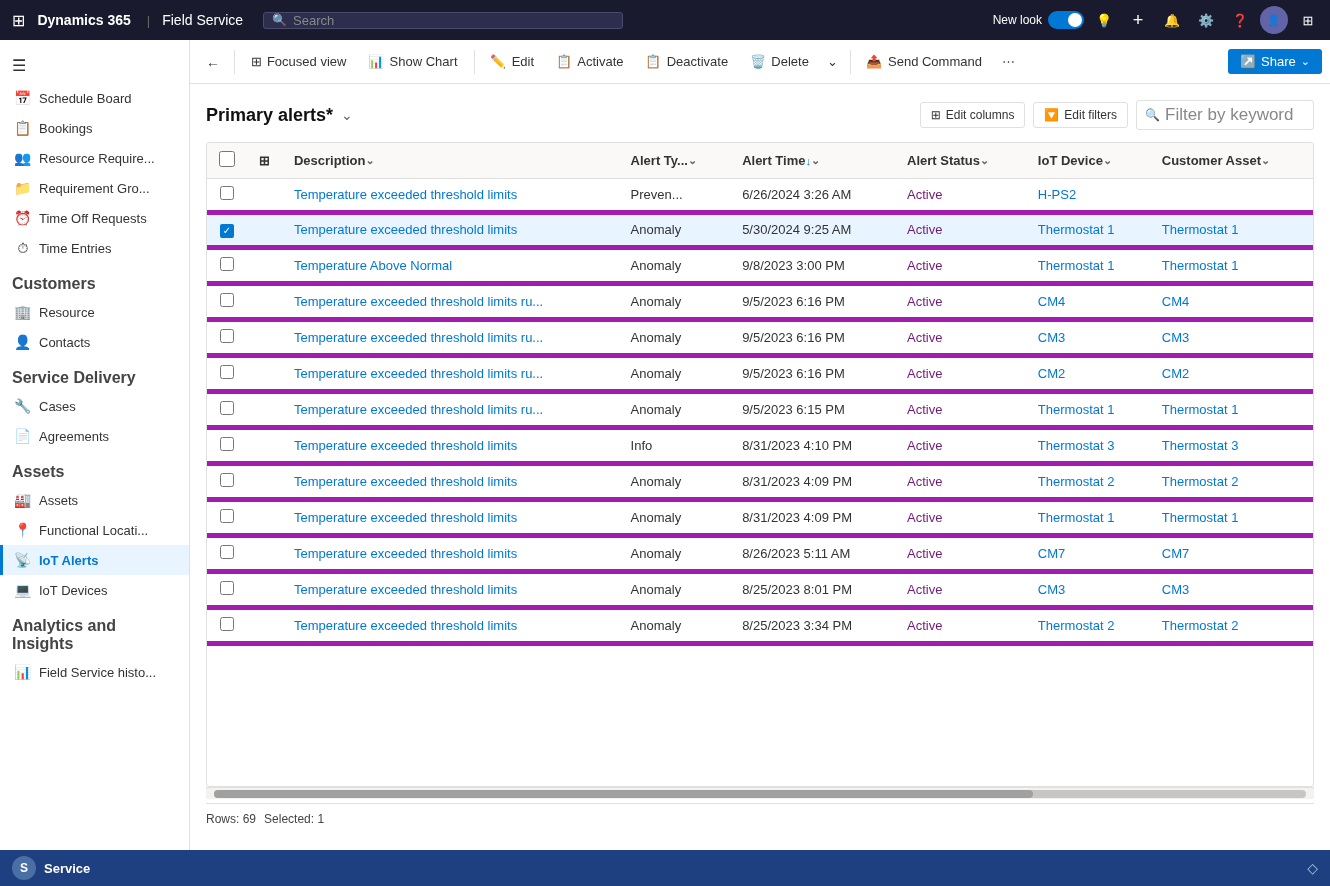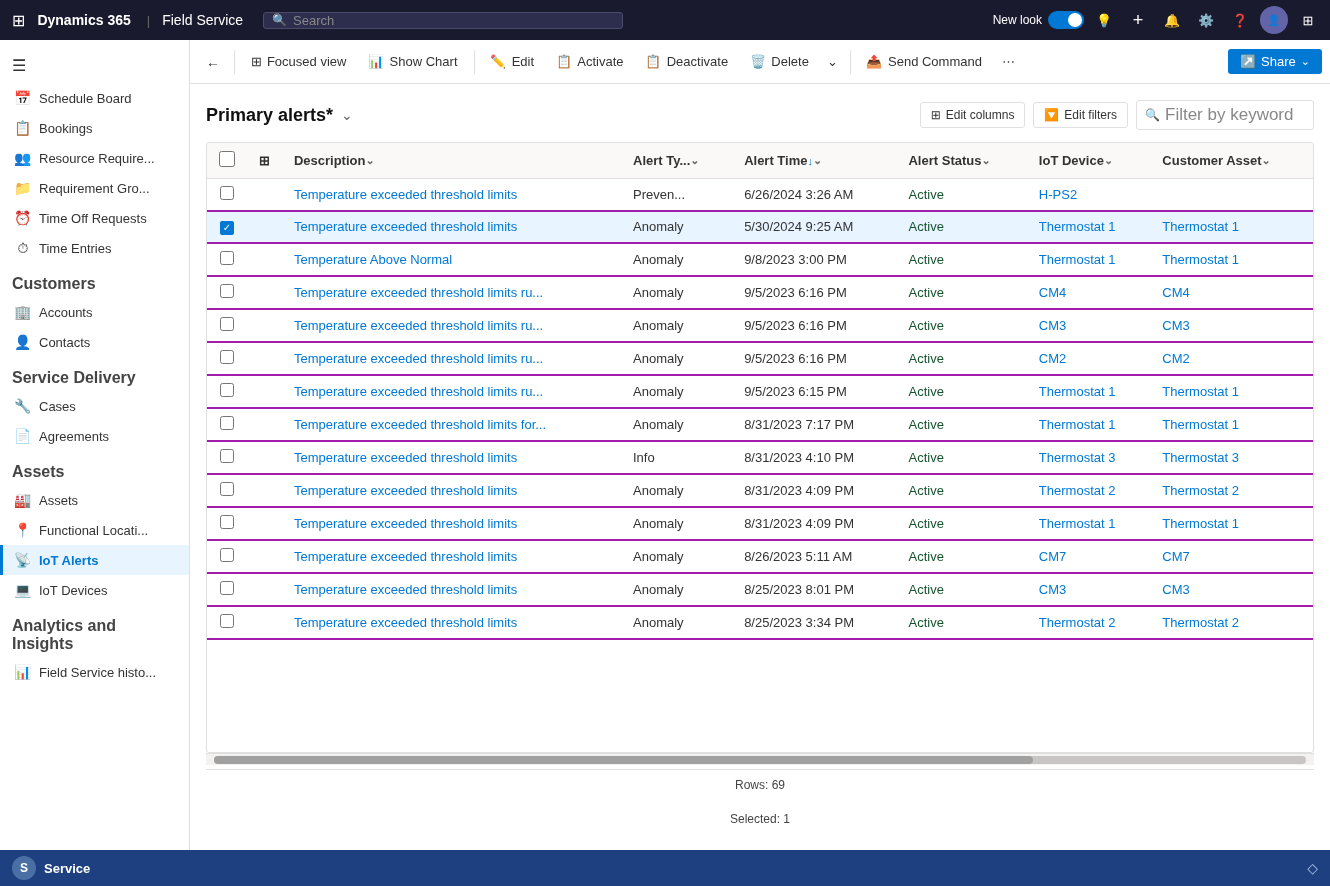--- a/index.html
+++ b/index.html
@@ -144,27 +144,27 @@
       padding: 8px 12px;
       text-align: left;
       font-weight: 600;
       color: #333;
       border-bottom: 1px solid #e0e0e0;
       white-space: nowrap;
       cursor: pointer;
       user-select: none;
     }
     thead th .col-header { display: flex; align-items: center; }
-    tbody tr { border-bottom: 2px solid #a21caf; }
+    tbody tr { border-bottom: 5px solid #a21caf; }
     tbody tr.selected-row { background: #e8f4ff; }
     tbody td { padding: 7px 12px; color: #333; }
     .checkbox-cell { width: 36px; text-align: center; }
     .hierarchy-cell { width: 32px; text-align: center; }
     .link-text { color: #0078d4; cursor: pointer; text-decoration: none; }
-    .status-cell { color: #14532d; }
+    .status-cell { color: #701a75; }
     .header-checkbox { width: 16px; height: 16px; cursor: pointer; }
     .row-checkbox { width: 14px; height: 14px; cursor: pointer; }
     .checked-checkbox {
       width: 14px; height: 14px; background: #0078d4; border-radius: 2px;
       display: inline-flex; align-items: center; justify-content: center;
     }
     .checked-checkbox::after { content: '✓'; color: white; font-size: 10px; }
 
     
     .scroll-bar-area {
@@ -174,24 +174,23 @@
     .scroll-bar-track { height: 8px; background: #c8c6c4; border-radius: 4px; margin: 2px 8px; position: relative; }
     .scroll-bar-thumb { height: 100%; width: 75%; background: #a0a0a0; border-radius: 4px; }
 
     
     .grid-footer {
       padding: 8px 0;
       font-size: 12px;
       color: #444;
       display: flex;
       align-items: center;
-      gap: 20px;
+      gap: 8px;
       border-top: 1px solid #e0e0e0;
       margin-top: 4px;
-      flex-direction: column;
     }
 
     
     .bottom-nav {
       background: #1e4080;
       height: 36px;
       display: flex;
       align-items: center;
       padding: 0 12px;
       gap: 8px;
@@ -261,21 +260,21 @@
       <div class="sidebar-item">
         <span class="sidebar-icon">⏱</span>
         <span>Time Entries</span>
       </div>
     </div>
 
     <div>
       <div class="sidebar-section-label">Customers</div>
       <div class="sidebar-item">
         <span class="sidebar-icon">🏢</span>
-        <span>Accounts</span>
+        <span>Resource</span>
       </div>
       <div class="sidebar-item">
         <span class="sidebar-icon">👤</span>
         <span>Contacts</span>
       </div>
     </div>
 
     <div>
       <div class="sidebar-section-label">Service Delivery</div>
       <div class="sidebar-item">
@@ -502,30 +501,20 @@
                 <td><a class="link-text" href="#">Temperature exceeded threshold limits ru...</a></td>
                 <td>Anomaly</td>
                 <td>9/5/2023 6:15 PM</td>
                 <td class="status-cell">Active</td>
                 <td><a class="link-text" href="#">Thermostat 1</a></td>
                 <td><a class="link-text" href="#">Thermostat 1</a></td>
               </tr>
               <tr>
                 <td class="checkbox-cell"><input type="checkbox" class="row-checkbox" style=""></td>
                 <td class="hierarchy-cell"></td>
-                <td><a class="link-text" href="#">Temperature exceeded threshold limits for...</a></td>
-                <td>Anomaly</td>
-                <td>8/31/2023 7:17 PM</td>
-                <td class="status-cell">Active</td>
-                <td><a class="link-text" href="#">Thermostat 1</a></td>
-                <td><a class="link-text" href="#">Thermostat 1</a></td>
-              </tr>
-              <tr>
-                <td class="checkbox-cell"><input type="checkbox" class="row-checkbox" style=""></td>
-                <td class="hierarchy-cell"></td>
                 <td><a class="link-text" href="#">Temperature exceeded threshold limits</a></td>
                 <td>Info</td>
                 <td>8/31/2023 4:10 PM</td>
                 <td class="status-cell">Active</td>
                 <td><a class="link-text" href="#">Thermostat 3</a></td>
                 <td><a class="link-text" href="#">Thermostat 3</a></td>
               </tr>
               <tr>
                 <td class="checkbox-cell"><input type="checkbox" class="row-checkbox" style=""></td>
                 <td class="hierarchy-cell"></td>

